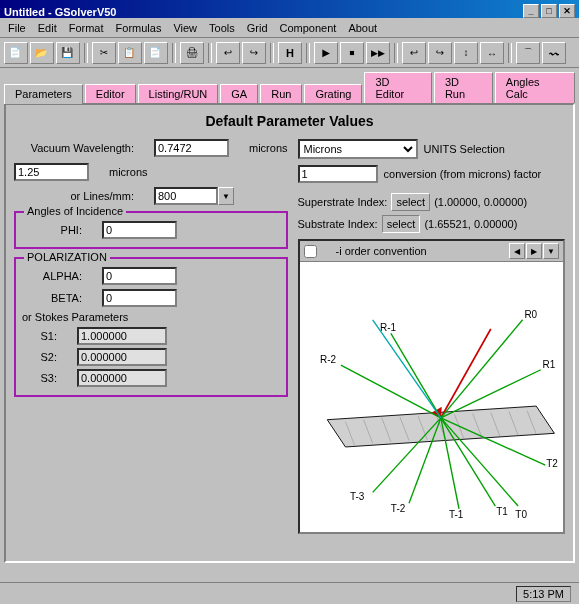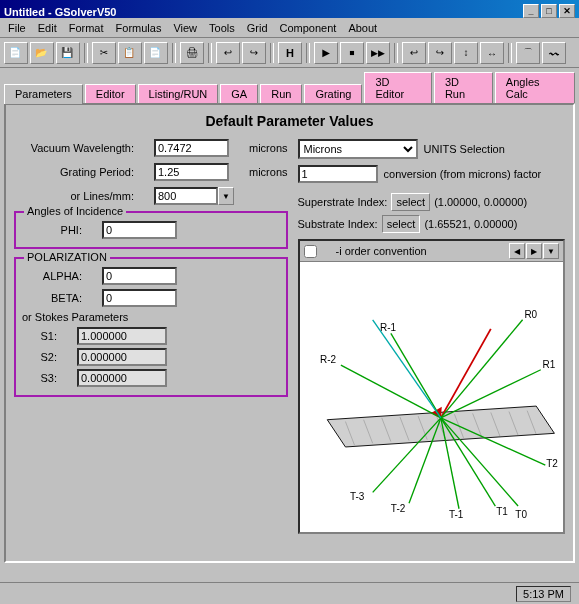--- a/index.html
+++ b/index.html
@@ -341,21 +341,20 @@
 
     <div class="left-panel">
 
       <div class="form-row">
         <span class="form-label" style="width:120px;">Vacuum Wavelength:</span>
         <input class="form-input" style="width: 75px;" type="text" value="0.7472">
         <span class="form-unit">microns</span>
       </div>
 
       <div class="form-row">
-        <span class="form-label" style="width:120px;">Grating Period:</span>
         <input class="form-input" style="width: 75px;" type="text" value="1.25">
         <span class="form-unit">microns</span>
       </div>
 
       <div class="form-row">
         <span class="form-label" style="width:120px;">or Lines/mm:</span>
         <div class="lines-input-wrap">
           <input class="form-input lines-input" type="text" value="800" style="width: 64px;">
           <div class="combo-arrow">▼</div>
         </div>

